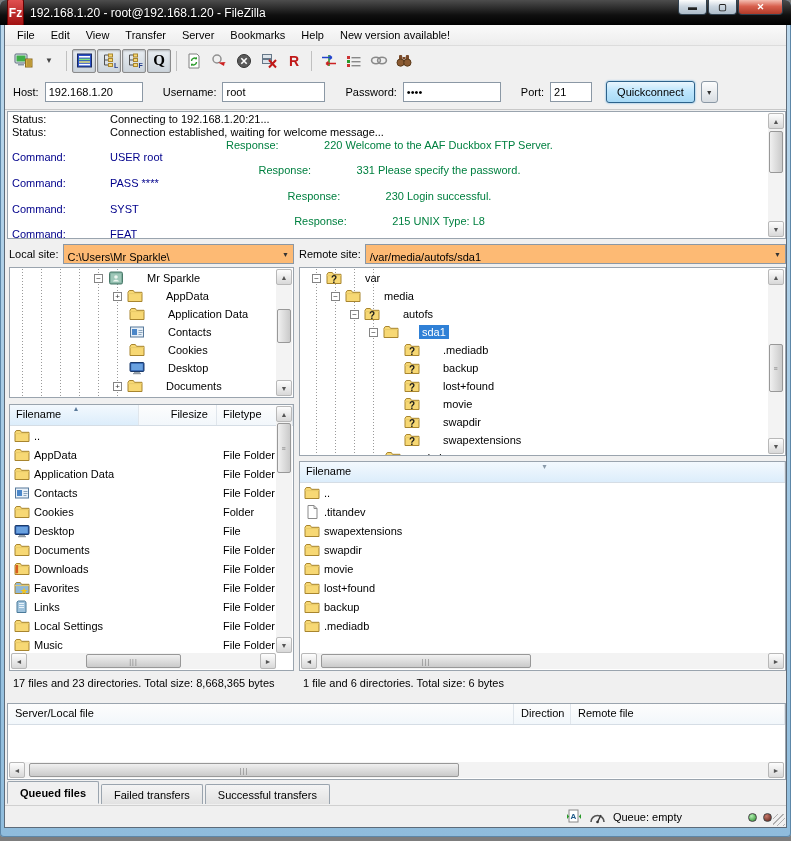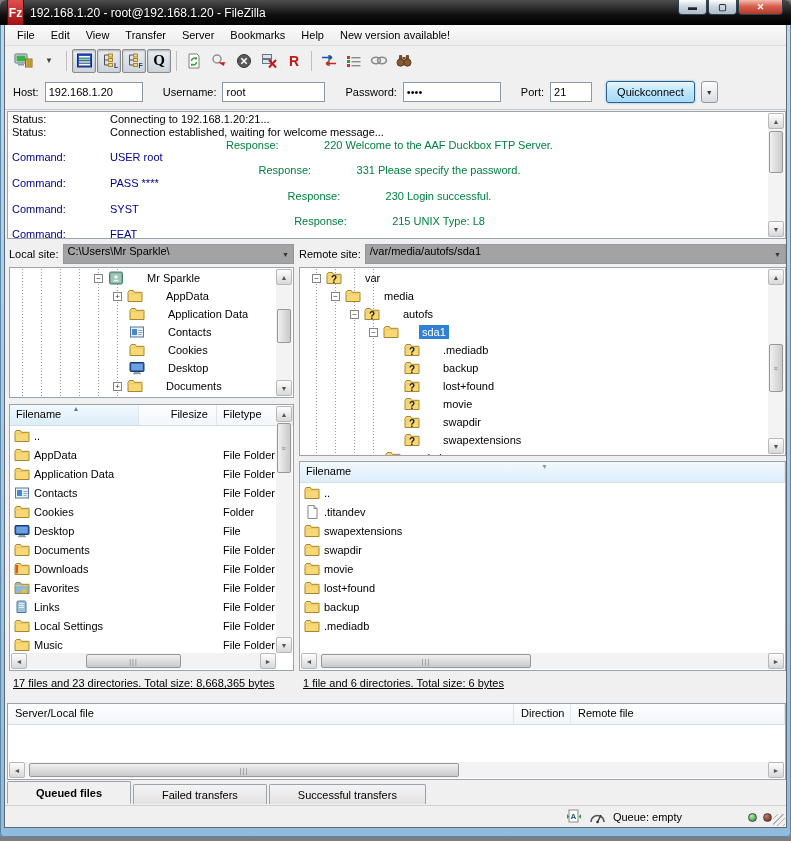--- a/index.html
+++ b/index.html
@@ -42,21 +42,21 @@
   .log-line.command{color:#00008b;}
   
   .sb-v{position:absolute;top:1px;right:1px;bottom:1px;width:16px;background:#f3f3f3;}
   .sb-h{position:absolute;left:1px;right:1px;bottom:1px;height:16px;background:#f3f3f3;}
   .sb-btn{position:absolute;width:16px;height:16px;background:linear-gradient(#fdfdfd,#d8d8d8);border:1px solid #b8b8b8;border-radius:2px;color:#555;font-size:7px;display:flex;align-items:center;justify-content:center;}
   .sb-thumb{position:absolute;background:linear-gradient(90deg,#f0f0f0,#cacaca);border:1px solid #989898;border-radius:2px;}
   .sb-h .sb-thumb{background:linear-gradient(#f0f0f0,#cacaca);}
   .grip{position:absolute;left:50%;top:50%;transform:translate(-50%,-50%);color:#808080;font-size:7px;letter-spacing:1px;}
   
   .siterow{position:absolute;height:22px;display:flex;align-items:center;gap:4px;}
-  .combo{flex:1;height:20px;border:1px solid #8b98a5;background:#a3a3a3;display:flex;align-items:flex-start;padding-left:4px;position:relative;}
+  .combo{flex:1;height:20px;border:1px solid #8b98a5;background:#fdba74;display:flex;align-items:flex-end;padding-left:4px;position:relative;}
   .combo .arrow{position:absolute;right:4px;top:6px;font-size:7px;color:#333;}
   
   .tree{position:absolute;background:#fff;border:1px solid #9aa4ae;overflow:hidden;}
   .tree-inner{position:absolute;left:0;top:1px;right:17px;bottom:0;overflow:hidden;}
   .tree-row{height:18px;display:flex;align-items:center;white-space:nowrap;}
   .expander{width:9px;height:9px;flex:none;border:1px solid #848484;background:#fff;font-size:8px;line-height:7px;text-align:center;margin-right:5px;color:#333;}
   .tree-label{padding:1px 3px;margin-left:16px;}
   .tree-label.selected{background:#2f80d6;color:#fff;}
   .guides-local{background-image:
     repeating-linear-gradient(to bottom,#9a9a9a 0 1px,transparent 1px 3px),
@@ -81,29 +81,29 @@
   .fh-cell.sorted{background:linear-gradient(#f3f9fe,#dcedfb);}
   .sort-asc{position:absolute;top:-1px;left:50%;font-size:8px;color:#5a7a9a;}
   .collapse-grip{position:absolute;top:0;left:50%;font-size:8px;color:#8a9aaa;}
   .fbody{position:absolute;left:1px;right:17px;overflow:hidden;}
   .fbody.noscroll{right:1px;}
   .frow{height:19px;display:flex;align-items:center;white-space:nowrap;}
   .c-name{width:128px;flex:none;display:flex;align-items:center;padding-left:3px;overflow:hidden;}
   .c-size{width:78px;flex:none;text-align:right;padding-right:8px;}
   .c-type{flex:1;padding-left:6px;}
   .c-rname{display:flex;align-items:center;padding-left:3px;}
-  .pane-status{position:absolute;height:18px;line-height:18px;padding-left:3px;text-decoration:underline;}
+  .pane-status{position:absolute;height:18px;line-height:18px;padding-left:3px;}
   .icon{display:inline-flex;width:16px;height:14px;margin-right:4px;flex:none;align-items:center;justify-content:center;}
   .icon svg{display:block;}
   
   .queue{position:absolute;left:2px;top:678px;width:779px;height:77px;background:#fff;border:1px solid #9aa4ae;padding-left:48px;}
   .qhead{position:absolute;left:0;top:0;right:0;height:21px;background:linear-gradient(#fdfdfd,#f2f7fb);border-bottom:1px solid #d5dde5;display:flex;}
   .qh-cell{padding:3px 0 0 7px;border-right:1px solid #e0e6ec;}
   .tabs{position:absolute;left:2px;top:756px;height:23px;display:flex;align-items:flex-end;gap:2px;}
-  .tab{height:20px;padding:0 28px;border:1px solid #9aa4ae;border-bottom:none;border-radius:2px 2px 0 0;background:linear-gradient(#f4f4f4,#e2e2e2);line-height:20px;margin-top:32px;}
+  .tab{height:20px;padding:0 12px;border:1px solid #9aa4ae;border-bottom:none;border-radius:2px 2px 0 0;background:linear-gradient(#f4f4f4,#e2e2e2);line-height:20px;margin-top:32px;}
   .tab.active{height:23px;background:#f0f0f0;font-weight:bold;line-height:23px;border-bottom:1px solid #f0f0f0;}
   
   .statusbar{position:absolute;left:0;top:780px;width:100%;height:23px;border-top:1px solid #d0d0d0;display:flex;align-items:center;justify-content:flex-end;gap:6px;padding-right:14px;}
   .led{width:9px;height:9px;border-radius:50%;border:1px solid #444;}
   .led.green{background:radial-gradient(circle at 35% 30%,#b0f0b0,#2a8a2a);}
   .led.red{background:radial-gradient(circle at 35% 30%,#c87a6a,#5a1f18);}
   .resize-grip{position:absolute;right:1px;bottom:1px;width:12px;height:12px;background:repeating-linear-gradient(135deg,transparent 0 3px,#b0b0b0 3px 4px);}
   .sb-icon{width:18px;height:16px;display:flex;align-items:center;justify-content:center;}
 </style>
 </head>

